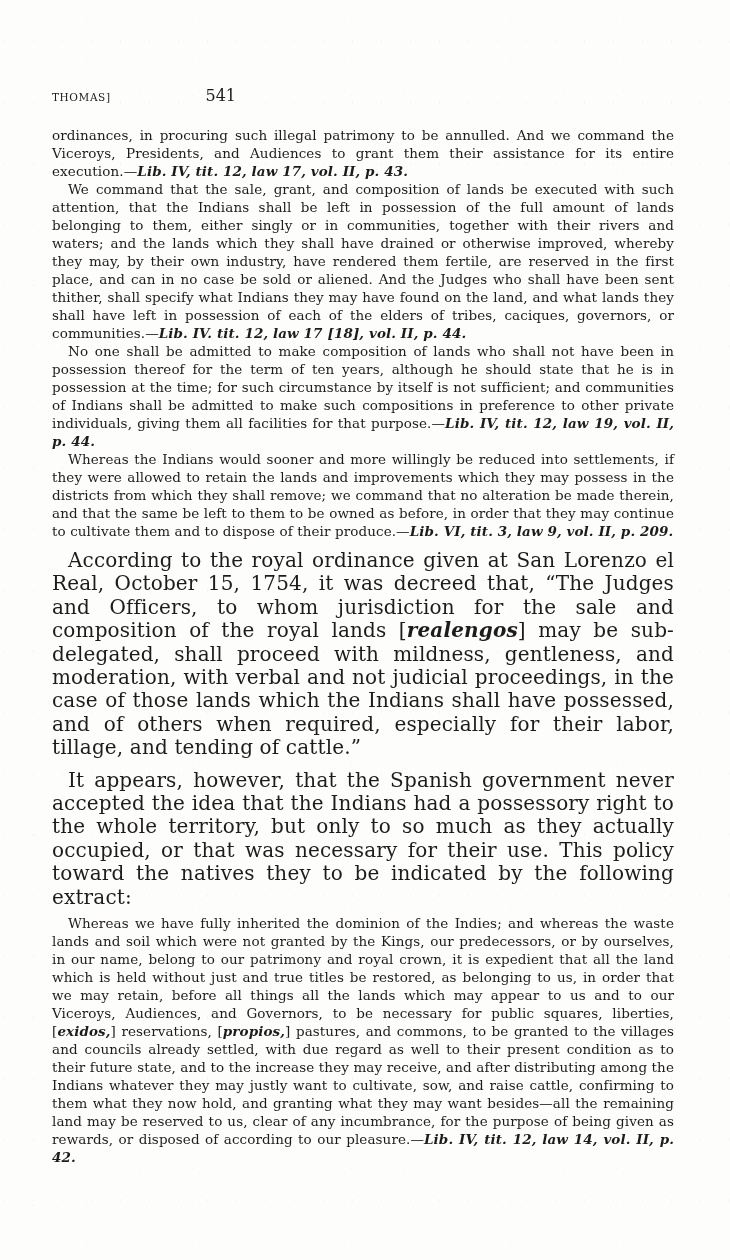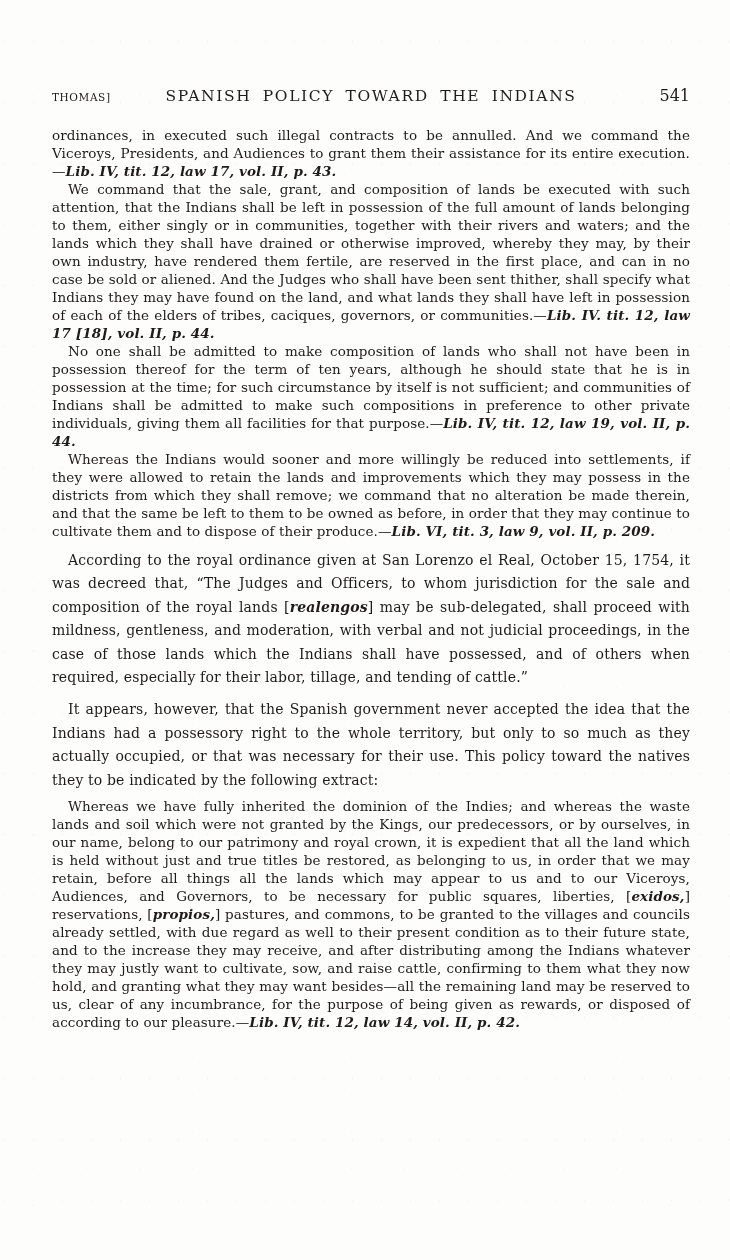--- a/index.html
+++ b/index.html
@@ -13,21 +13,21 @@
     width: 730px;
     height: 1260px;
     box-sizing: border-box;
     background:
       radial-gradient(rgba(40,40,40,0.045) 0.5px, transparent 0.9px),
       radial-gradient(rgba(40,40,40,0.03) 0.5px, transparent 0.9px),
       #fdfdfc;
     background-size: 53px 37px, 29px 61px;
     background-position: 7px 3px, 19px 11px;
     color: #1e1c1a;
-    padding: 86px 40px 0 52px;
+    padding: 86px 56px 0 52px;
     overflow: hidden;
   }
   .running-head {
     display: flex;
     align-items: baseline;
     margin-bottom: 21px;
   }
   .author-tag {
     width: 92px;
     font-size: 10.5px;
@@ -50,40 +50,39 @@
   .page-body p {
     margin: 0;
     text-align: justify;
   }
   p.excerpt {
     font-size: 13.5px;
     line-height: 18px;
     letter-spacing: 0.1px;
   }
   p.body-large {
-    font-size: 14px;
+    font-size: 20px;
     line-height: 23.4px;
     margin-top: 9px;
     margin-bottom: 5px;
     letter-spacing: 0.15px;
   }
   p.indent { text-indent: 16px; }
   .ital { font-style: italic; font-weight: bold; }
 </style>
 </head>
 <body>
 
 <div class="page">
   <div class="running-head">
     <span class="author-tag">THOMAS]</span>
-    <span class="head-title">SPANISH POLICY TOWARD THE INDIANS</span>
     <span class="page-number">541</span>
   </div>
   <div class="page-body">
-      <p class="excerpt"><span>ordinances, in executed such illegal contracts to be annulled.  And we command the Viceroys, Presidents, and Audiences to grant them their assistance for its entire execution.—</span><span class="ital">Lib. IV, tit. 12, law 17, vol. II, p. 43.</span></p>
+      <p class="excerpt"><span>ordinances, in procuring such illegal patrimony to be annulled.  And we command the Viceroys, Presidents, and Audiences to grant them their assistance for its entire execution.—</span><span class="ital">Lib. IV, tit. 12, law 17, vol. II, p. 43.</span></p>
       <p class="excerpt indent"><span>We command that the sale, grant, and composition of lands be executed with such attention, that the Indians shall be left in possession of the full amount of lands belonging to them, either singly or in communities, together with their rivers and waters; and the lands which they shall have drained or otherwise improved, whereby they may, by their own industry, have rendered them fertile, are reserved in the first place, and can in no case be sold or aliened.  And the Judges who shall have been sent thither, shall specify what Indians they may have found on the land, and what lands they shall have left in possession of each of the elders of tribes, caciques, governors, or communities.—</span><span class="ital">Lib. IV. tit. 12, law 17 [18], vol. II, p. 44.</span></p>
       <p class="excerpt indent"><span>No one shall be admitted to make composition of lands who shall not have been in possession thereof for the term of ten years, although he should state that he is in possession at the time; for such circumstance by itself is not sufficient; and communities of Indians shall be admitted to make such compositions in preference to other private individuals, giving them all facilities for that purpose.—</span><span class="ital">Lib. IV, tit. 12, law 19, vol. II, p. 44.</span></p>
       <p class="excerpt indent"><span>Whereas the Indians would sooner and more willingly be reduced into settlements, if they were allowed to retain the lands and improvements which they may possess in the districts from which they shall remove; we command that no alteration be made therein, and that the same be left to them to be owned as before, in order that they may continue to cultivate them and to dispose of their produce.—</span><span class="ital">Lib. VI, tit. 3, law 9, vol. II, p. 209.</span></p>
       <p class="body-large indent"><span>According to the royal ordinance given at San Lorenzo el Real, October 15, 1754, it was decreed that, “The Judges and Officers, to whom jurisdiction for the sale and composition of the royal lands [</span><span class="ital">realengos</span><span>] may be sub-delegated, shall proceed with mildness, gentleness, and moderation, with verbal and not judicial proceedings, in the case of those lands which the Indians shall have possessed, and of others when required, especially for their labor, tillage, and tending of cattle.”</span></p>
       <p class="body-large indent"><span>It appears, however, that the Spanish government never accepted the idea that the Indians had a possessory right to the whole territory, but only to so much as they actually occupied, or that was necessary for their use.  This policy toward the natives they to be indicated by the following extract:</span></p>
       <p class="excerpt indent"><span>Whereas we have fully inherited the dominion of the Indies; and whereas the waste lands and soil which were not granted by the Kings, our predecessors, or by ourselves, in our name, belong to our patrimony and royal crown, it is expedient that all the land which is held without just and true titles be restored, as belonging to us, in order that we may retain, before all things all the lands which may appear to us and to our Viceroys, Audiences, and Governors, to be necessary for public squares, liberties, [</span><span class="ital">exidos,</span><span>] reservations, [</span><span class="ital">propios,</span><span>] pastures, and commons, to be granted to the villages and councils already settled, with due regard as well to their present condition as to their future state, and to the increase they may receive, and after distributing among the Indians whatever they may justly want to cultivate, sow, and raise cattle, confirming to them what they now hold, and granting what they may want besides—all the remaining land may be reserved to us, clear of any incumbrance, for the purpose of being given as rewards, or disposed of according to our pleasure.—</span><span class="ital">Lib. IV, tit. 12, law 14, vol. II, p. 42.</span></p>
     </div>
 </div>
 
 </body></html>

